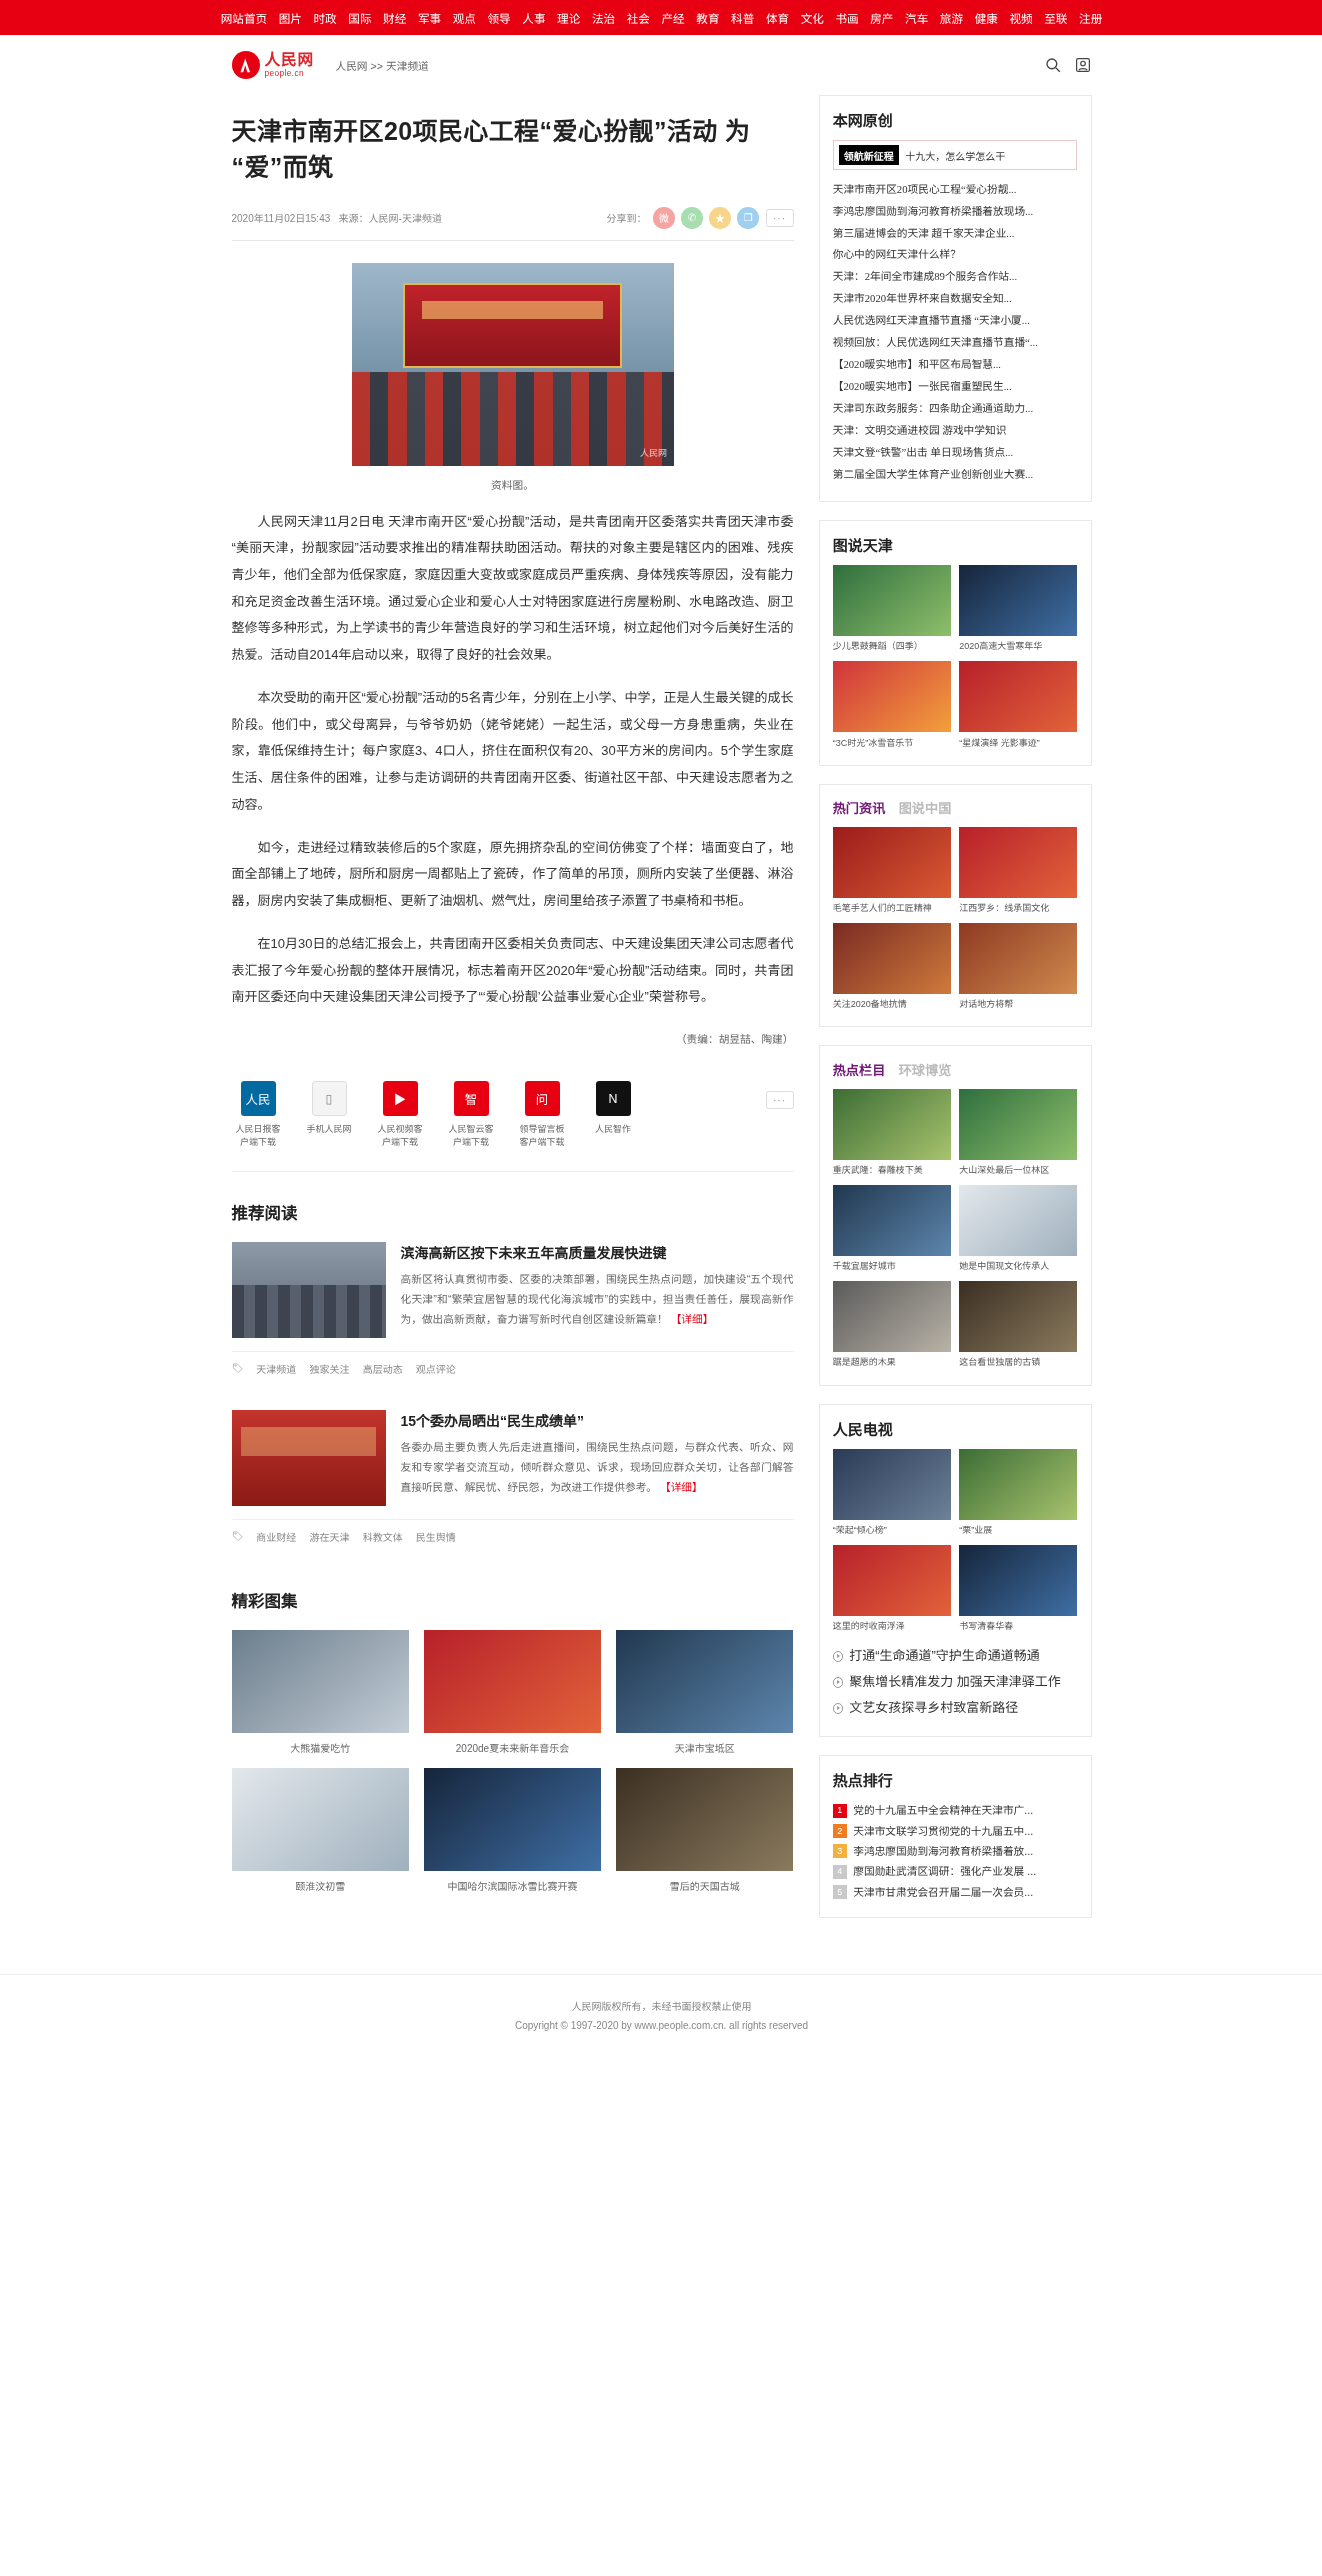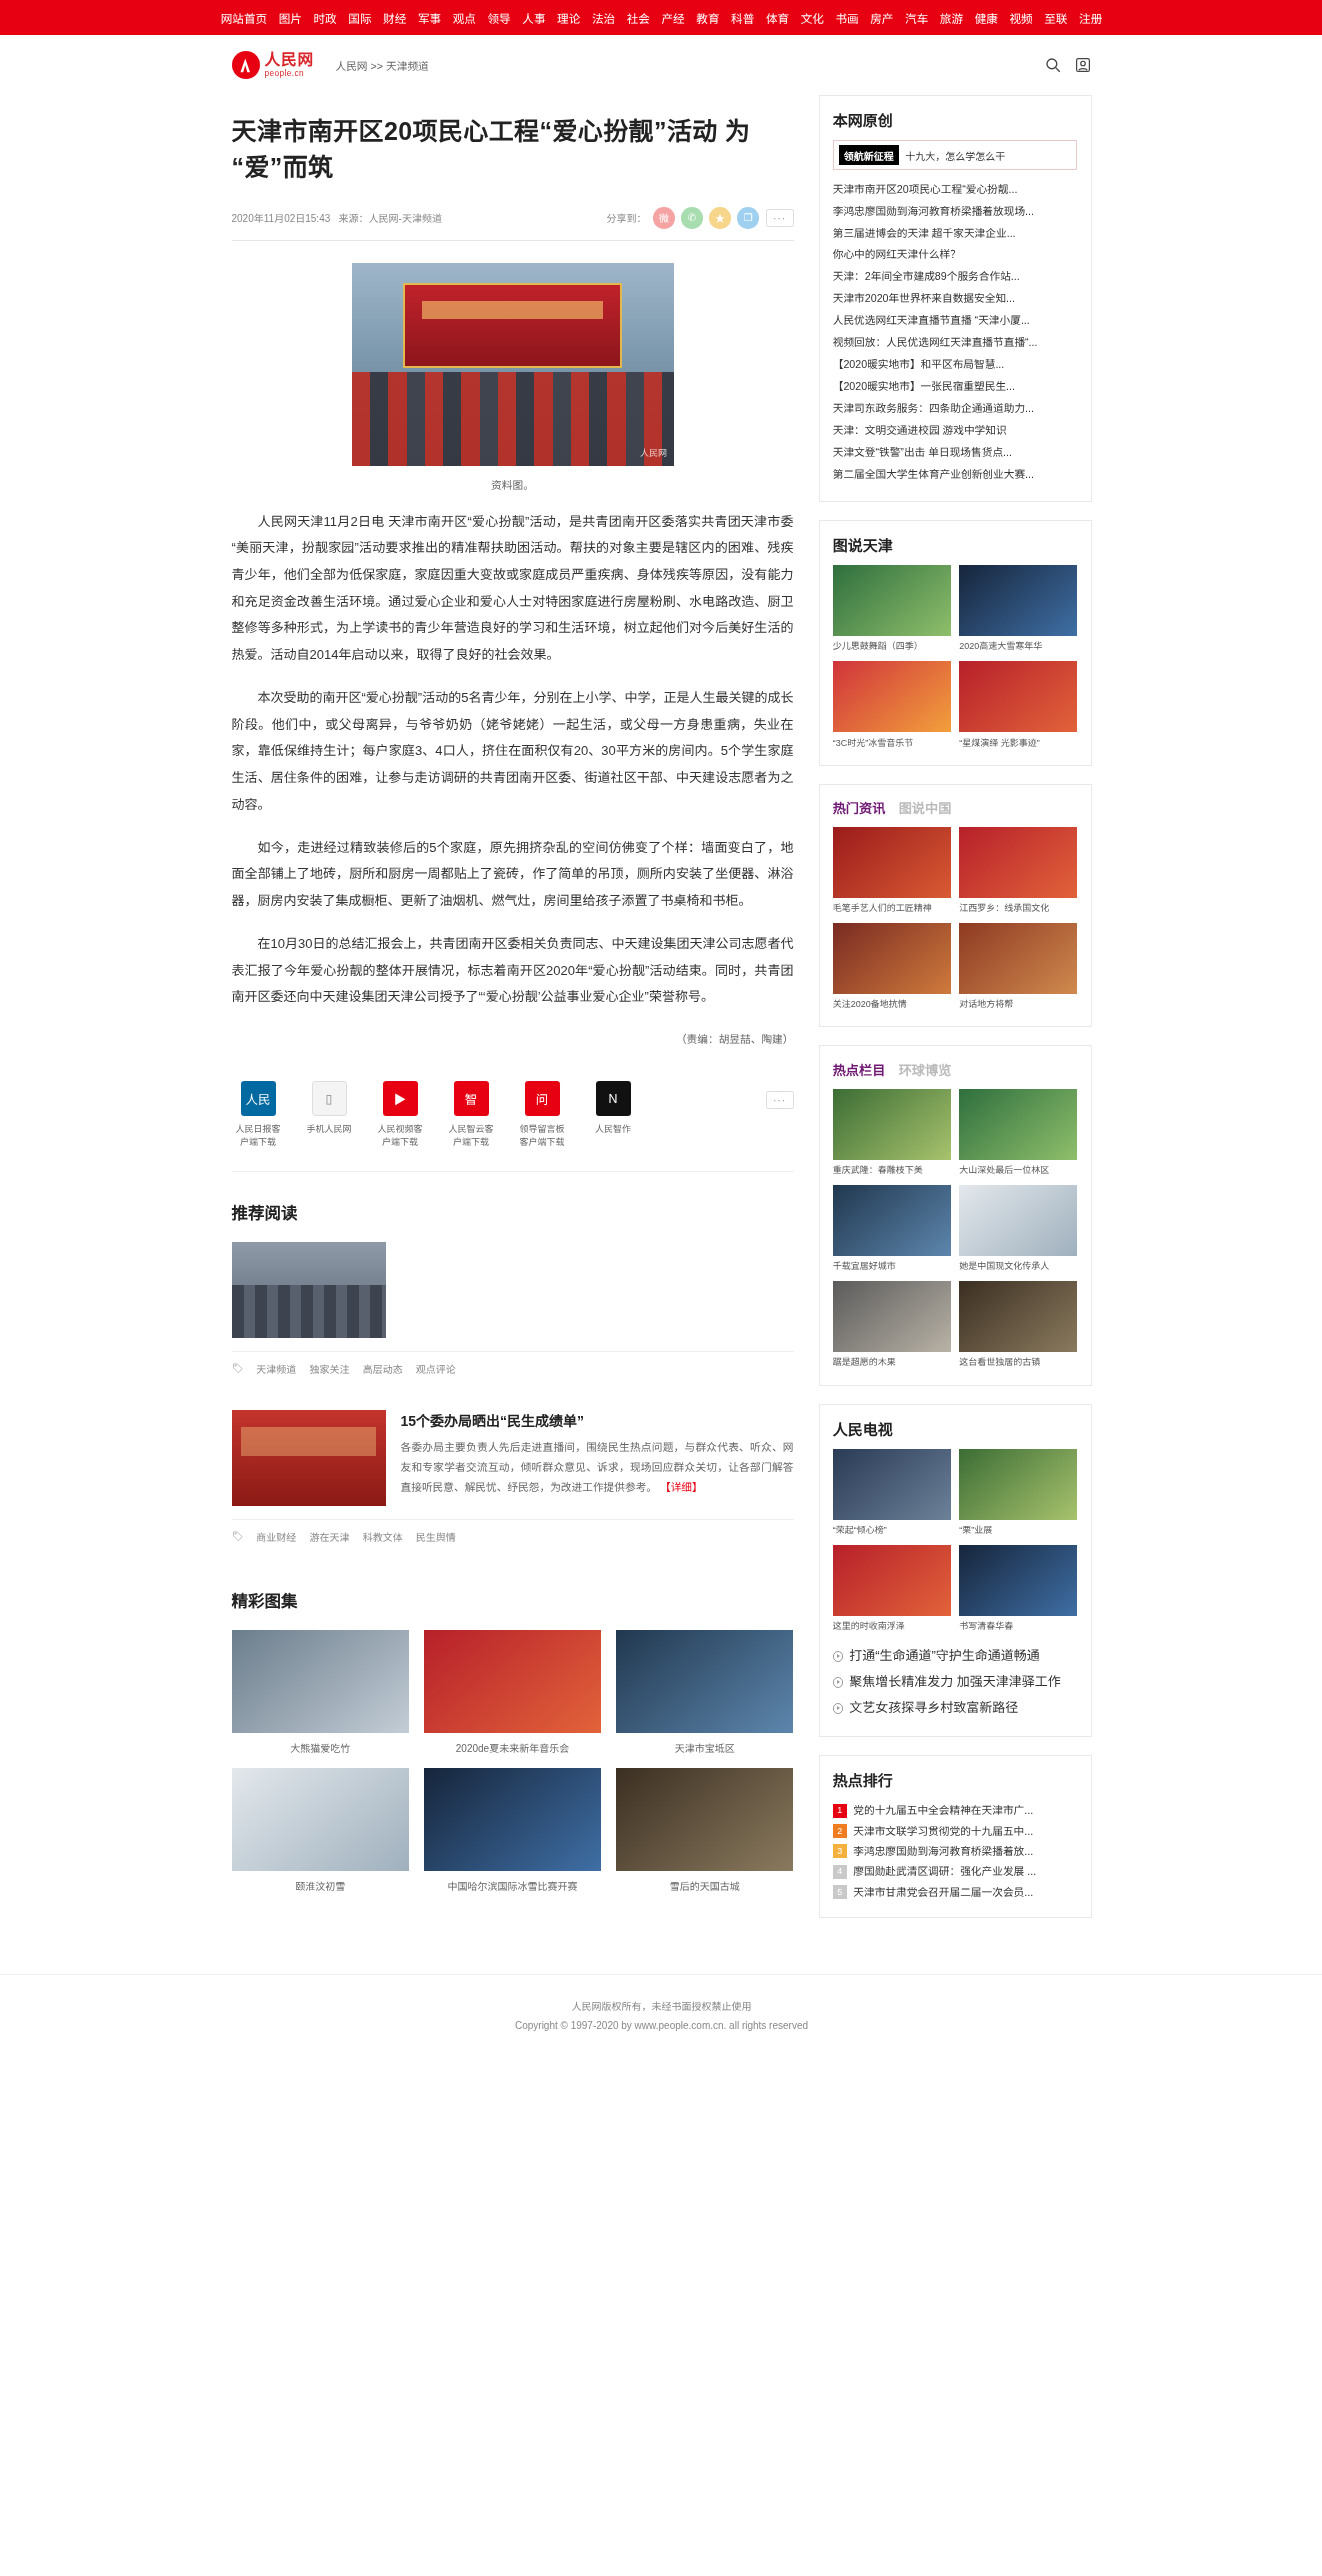--- a/index.html
+++ b/index.html
@@ -100,21 +100,21 @@
   
   .panel { border:0.8px solid #e8e8e8; padding:13.2px 13.2px 15px; margin-bottom:18px; }
   .panel-h { font-size:15px; font-weight:bold; color:#222; margin:0 0 10px 0;}
   .banner {
     display:flex;align-items:center;gap:6.6px;border:0.8px solid #e9c9c9;padding:4.1px 5px;margin-bottom:8.3px;
   }
   .banner .b1 { background:#000000;color:#fff;font-size:10px;font-weight:bold;padding:2.5px 5px;white-space:nowrap;}
   .banner .b2 { font-size:10px;color:#333;overflow:hidden;white-space:nowrap;text-overflow:ellipsis;}
   .lnk-list { list-style:none; margin:0; padding:0; }
   .lnk-list li { font-size:10.7px; line-height:2.05; color:#333; white-space:nowrap; overflow:hidden; text-overflow:ellipsis;}
-  .lnk-list li a { color:#333; text-decoration:none; }
+  .lnk-list li a { color:#333; text-decoration:none;font-family:Liberation Serif, serif; }
   .sgrid { display:grid; grid-template-columns:1fr 1fr; gap:8.3px 8.3px; }
   .sgrid figure { margin:0; }
   .sgrid .ph { width:100%; height:71px; }
   .sgrid figcaption { font-size:9px; color:#555; margin-top:4.1px; line-height:1.45; }
   .tabs { display:flex; gap:13.2px; align-items:baseline; margin-bottom:10px;}
   .tabs .t { font-size:13.2px; font-weight:bold; color:#bbb;}
   .tabs .t.on { color:#701a75; }
   .tv-list { list-style:none;margin:10px 0 0;padding:0; }
   .tv-list li { font-size:13px;color:#333;line-height:2.0;display:flex;gap:5.8px;align-items:center;}
   .play { width:10.7px;height:10.7px;border-radius:50%;border:0.8px solid #999;flex:none;position:relative;}
@@ -275,20 +275,24 @@
           <div class="lbl">人民智作</div>
         </div>
         <span class="more-dots">···</span>
       </div>
 
     <h2 class="sec-h">推荐阅读</h2>
     <div id="rec-list">
         <div>
           <div class="rec-item">
             <div class="rec-thumb a"></div>
+            <div class="rec-body">
+              <h3>滨海高新区按下未来五年高质量发展快进键</h3>
+              <p>高新区将认真贯彻市委、区委的决策部署，围绕民生热点问题，加快建设“五个现代化天津”和“繁荣宜居智慧的现代化海滨城市”的实践中，担当责任善任，展现高新作为，做出高新贡献，奋力谱写新时代自创区建设新篇章！ <a href="#">【详细】</a></p>
+            </div>
           </div>
           <div class="tags">
             <span class="tag-ic"><svg width="11.6" height="11.6" viewBox="0 0 24 24" fill="none" stroke="#bbb" stroke-width="2">
                 <path d="M3 12V4h8l10 10-8 8L3 12z"></path>
                 <circle cx="7.5" cy="7.5" r="1.3" fill="#bbb"></circle>
               </svg></span>
             <span>天津频道</span>
             <span>独家关注</span>
             <span>高层动态</span>
             <span>观点评论</span>

